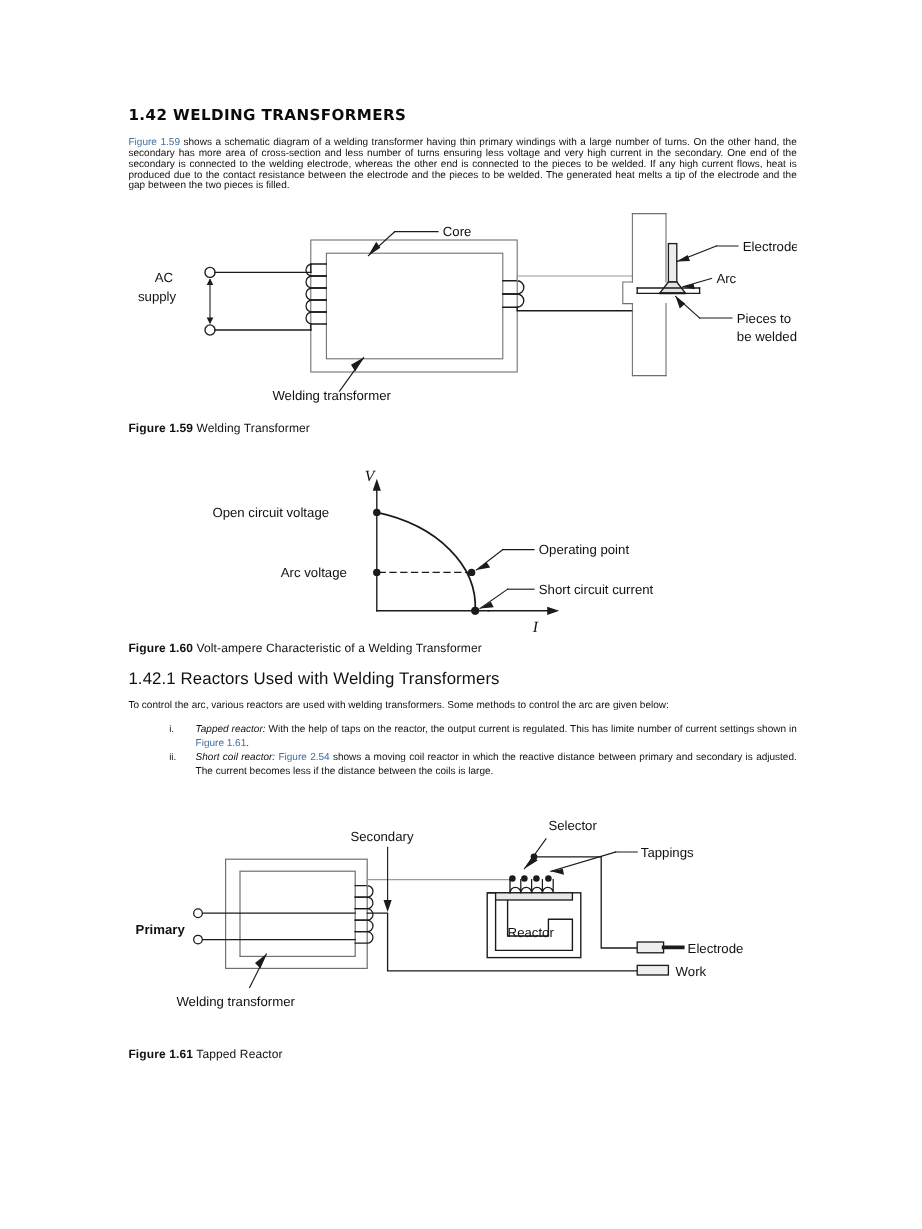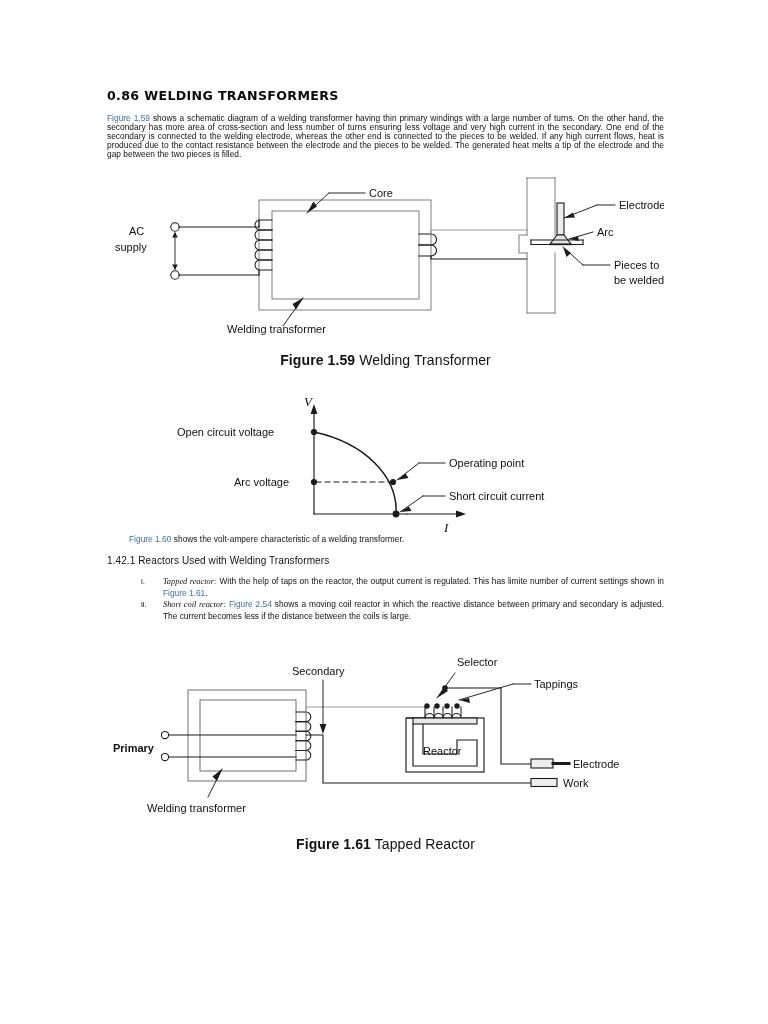--- a/index.html
+++ b/index.html
@@ -29,21 +29,21 @@
 
   h1.section-title {
     font-size: 12.6px;
     font-weight: bold;
     letter-spacing: 0.35px;
     margin: 0 0 11px 0;
     color: #0b0b0b;
     font-family: "DejaVu Sans", sans-serif;
   }
   h2.sub-title {
-    font-size: 10px;
+    font-size: 14px;
     font-weight: normal;
     margin: 0 0 10px 0;
     color: #111;
     letter-spacing: 0.1px;
   }
   p.body-text {
     font-size: 8.35px;
     line-height: 9px;
     text-align: justify;
     margin: 0 0 2px 0;
@@ -66,26 +66,26 @@
     margin-bottom: 0px;
     text-align: justify;
     color: #121212;
   }
   ol.methods li .marker {
     position: absolute;
     left: 34px;
     top: 0;
     font-size: 8.1px;
   }
-  em { font-style: italic; font-family: Liberation Serif, serif; }
+  em { font-style: italic; }
 
   .figure-block { position: relative; width: 557px; }
   .fig-caption {
-    text-align: center;
-    font-size: 14px;
+    text-align: left;
+    font-size: 10px;
     color: #111;
     letter-spacing: 0.1px;
   }
   .fig-caption b { font-weight: bold; }
 
   svg { display: block; }
   .ln { stroke: #1b1b1b; fill: none; }
   .ln-thin { stroke: #6f6f6f; fill: none; stroke-width: 0.9; }
   .lbl {
     font-family: "Liberation Sans", sans-serif;
@@ -98,21 +98,21 @@
     font-style: italic;
     fill: #111;
   }
 </style>
 </head>
 <body>
 
 <div class="page">
   <div class="content">
 
-    <h1 class="section-title">0.86 WELDING TRANSFORMERS</h1>
+    <h1 class="section-title">1.42 WELDING TRANSFORMERS</h1>
 
     <p class="body-text"><span class="ref">Figure 1.59</span><span> shows a schematic diagram of a welding transformer having thin primary windings with a large number of turns. On the other hand, the secondary has more area of cross-section and less number of turns ensuring less voltage and very high current in the secondary. One end of the secondary is connected to the welding electrode, whereas the other end is connected to the pieces to be welded. If any high current flows, heat is produced due to the contact resistance between the electrode and the pieces to be welded. The generated heat melts a tip of the electrode and the gap between the two pieces is filled.</span></p>
 
     <div class="figure-block" style="margin-top:14px;">
       <svg width="557" height="170" viewBox="0 0 557 170">
         <g class="ln" stroke-width="1.15" stroke-linecap="square">
 
           <rect x="152" y="27" width="172" height="110" class="ln-thin"></rect>
 
           <rect x="165" y="38" width="147" height="88" class="ln-thin"></rect>
@@ -235,27 +235,30 @@
         </g>
 
         <text class="lbl-it" x="197" y="16">V</text>
         <text class="lbl-it" x="337" y="142">I</text>
         <text class="lbl" x="70" y="46">Open circuit voltage</text>
         <text class="lbl" x="127" y="96">Arc voltage</text>
         <text class="lbl" x="342" y="77">Operating point</text>
         <text class="lbl" x="342" y="110">Short circuit current</text>
       </svg>
 
+      <div class="fig-caption" style="margin-top:5px;">
+        <b>Figure 1.60</b><span> Volt-ampere Characteristic of a Welding Transformer</span>
+      </div>
     </div>
 
 
-    <p class="body-text indent"><span class="ref">Figure 1.60</span><span> shows the volt-ampere characteristic of a welding transformer.</span></p>
 
     <h2 class="sub-title" style="margin-top:11px;">1.42.1 Reactors Used with Welding Transformers</h2>
 
+    <p class="body-text">To control the arc, various reactors are used with welding transformers. Some methods to control the arc are given below:</p>
 
     <ol class="methods">
       <li>
         <span class="marker">i.</span><em>Tapped reactor:</em><span> With the help of taps on the reactor, the output current is regulated. This has limite number of current settings shown in </span><span class="ref">Figure 1.61</span><span>.</span>
       </li>
       <li>
         <span class="marker">ii.</span><em>Short coil reactor:</em><span> </span><span class="ref">Figure 2.54</span><span> shows a moving coil reactor in which the reactive distance between primary and secondary is adjusted. The current becomes less if the distance between the coils is large.</span>
       </li>
     </ol>
 
@@ -324,19 +327,19 @@
         <text class="lbl" x="6" y="110" style="font-weight:bold;">Primary</text>
         <text class="lbl" x="185" y="33">Secondary</text>
         <text class="lbl" x="350" y="24">Selector</text>
         <text class="lbl" x="427" y="46">Tappings</text>
         <text class="lbl" x="316" y="113">Reactor</text>
         <text class="lbl" x="466" y="126">Electrode</text>
         <text class="lbl" x="456" y="145">Work</text>
         <text class="lbl" x="40" y="170">Welding transformer</text>
       </svg>
 
-      <div class="fig-caption" style="margin-top:4px;">
+      <div class="fig-caption" style="margin-top:16px;">
         <b>Figure 1.61</b><span> Tapped Reactor</span>
       </div>
     </div>
 
   </div>
 </div>
 
 </body></html>

